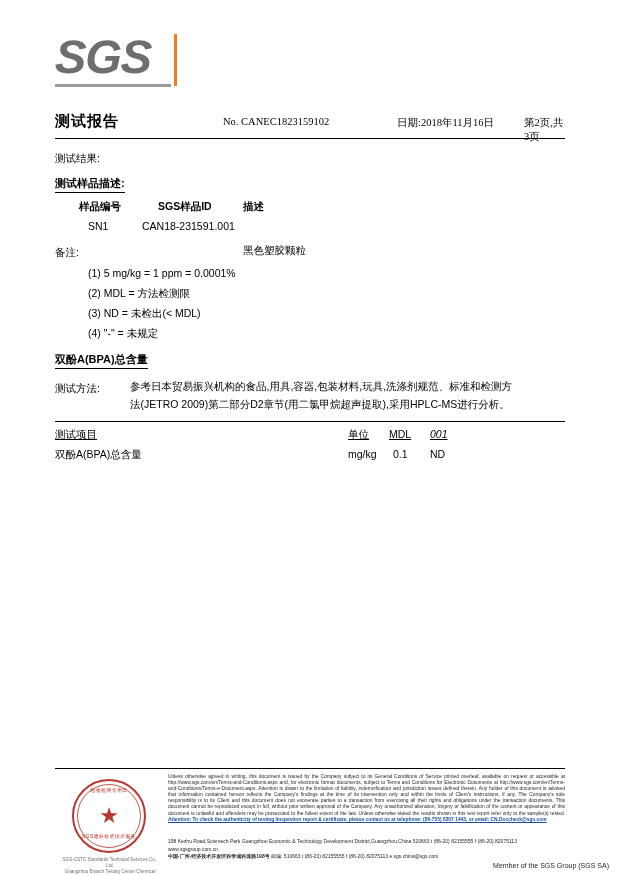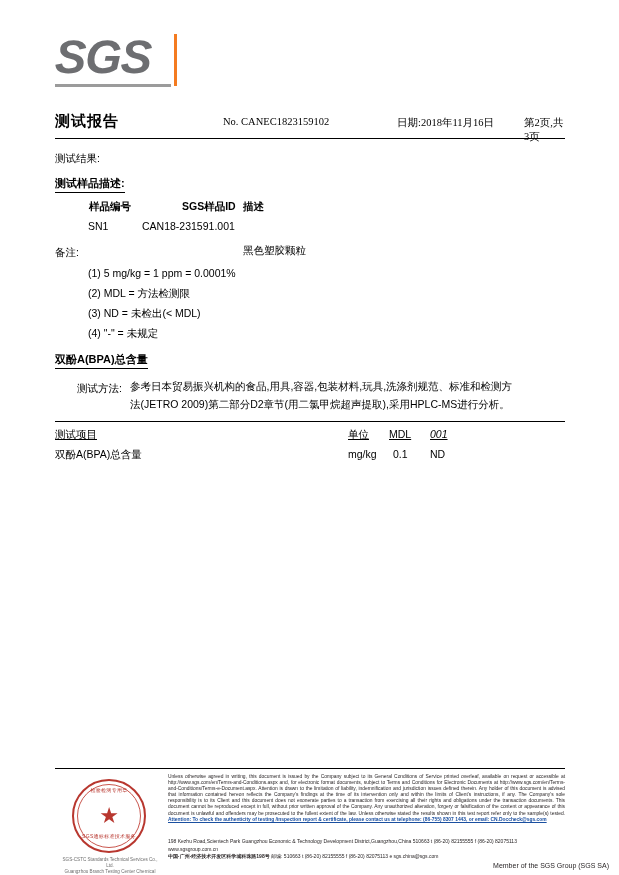--- a/index.html
+++ b/index.html
@@ -106,22 +106,22 @@
     white-space: pre;
   }
   .ul-label {
     position: absolute;
     font-size: 11px;
     font-weight: bold;
     border-bottom: 1px solid #000;
     padding-bottom: 1px;
   }
   
-  .sample-hdr-1 { left: 89px;  top: 198px; font-weight: bold; }
-  .sample-hdr-2 { left: 158px; top: 198px; font-weight: bold; margin-left: 24px; }
+  .sample-hdr-1 { left: 79px;  top: 198px; font-weight: bold; }
+  .sample-hdr-2 { left: 158px; top: 198px; font-weight: bold; }
   .sample-hdr-3 { left: 243px; top: 198px; font-weight: bold; }
   .sample-val-1 { left: 88px;  top: 218px; }
   .sample-val-2 { left: 142px; top: 218px; }
   .sample-val-3 { left: 243px; top: 218px; margin-top: 24px; }
 
   
   .res-line {
     position: absolute;
     background: #000;
     height: 1px;
@@ -266,21 +266,21 @@
   <div class="t sample-val-3">黑色塑胶颗粒</div>
 
   <div class="t" style="left:55px; top:244px;">备注:</div>
   <div class="t" style="left:88px; top:265px;">(1) 5 mg/kg = 1 ppm = 0.0001%</div>
   <div class="t" style="left:88px; top:285px;">(2) MDL = 方法检测限</div>
   <div class="t" style="left:88px; top:305px;">(3) ND = 未检出(&lt; MDL)</div>
   <div class="t" style="left:88px; top:325px;">(4) "-" = 未规定</div>
 
   <div class="ul-label" style="left:55px; top:352px;">双酚A(BPA)总含量</div>
 
-  <div class="t" style="left:55px; top:380px;margin-left:22px;">测试方法:</div>
+  <div class="t" style="left:55px; top:380px;">测试方法:</div>
   <div class="t" style="left:130px; top:378px;">参考日本贸易振兴机构的食品,用具,容器,包装材料,玩具,洗涤剂规范、标准和检测方</div>
   <div class="t" style="left:130px; top:396px;">法(JETRO 2009)第二部分D2章节(用二氯甲烷超声提取),采用HPLC-MS进行分析。</div>
 
   <div class="res-line" style="left:55px; top:421px; width:510px;"></div>
   <div class="res-hdr" style="left:55px; top:428px;">测试项目</div>
   <div class="res-hdr" style="left:348px; top:428px;">单位</div>
   <div class="res-hdr" style="left:389px; top:428px;">MDL</div>
   <div class="res-hdr" style="left:430px; top:428px; font-style:italic;">001</div>
 
   <div class="res-cell" style="left:55px; top:448px;">双酚A(BPA)总含量</div>

